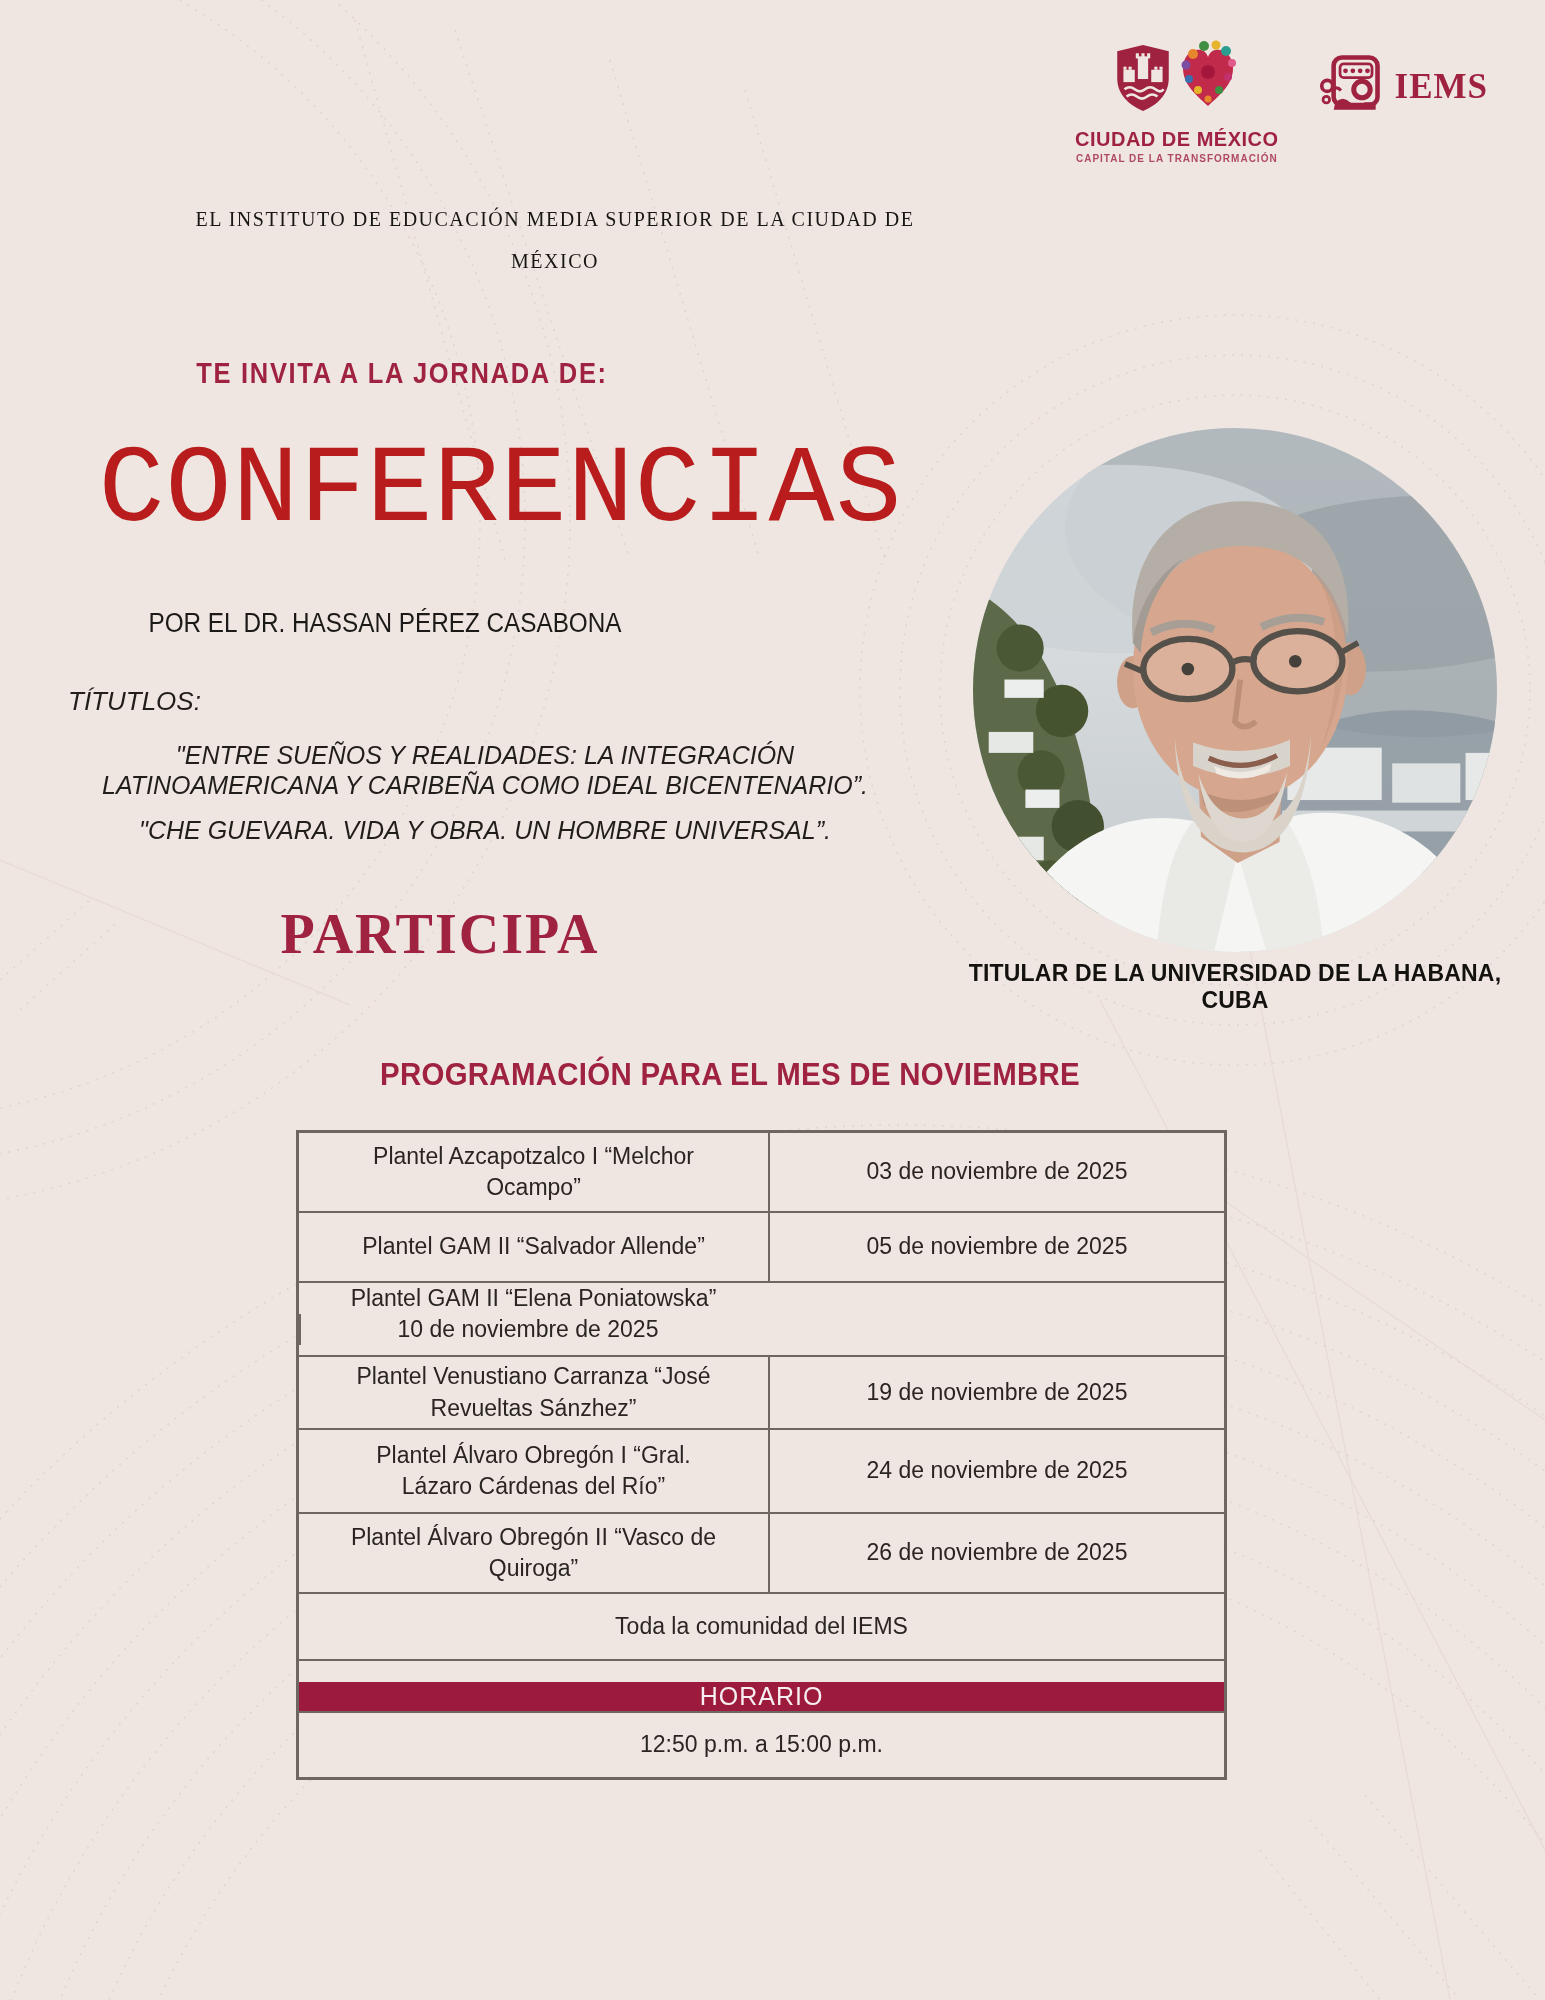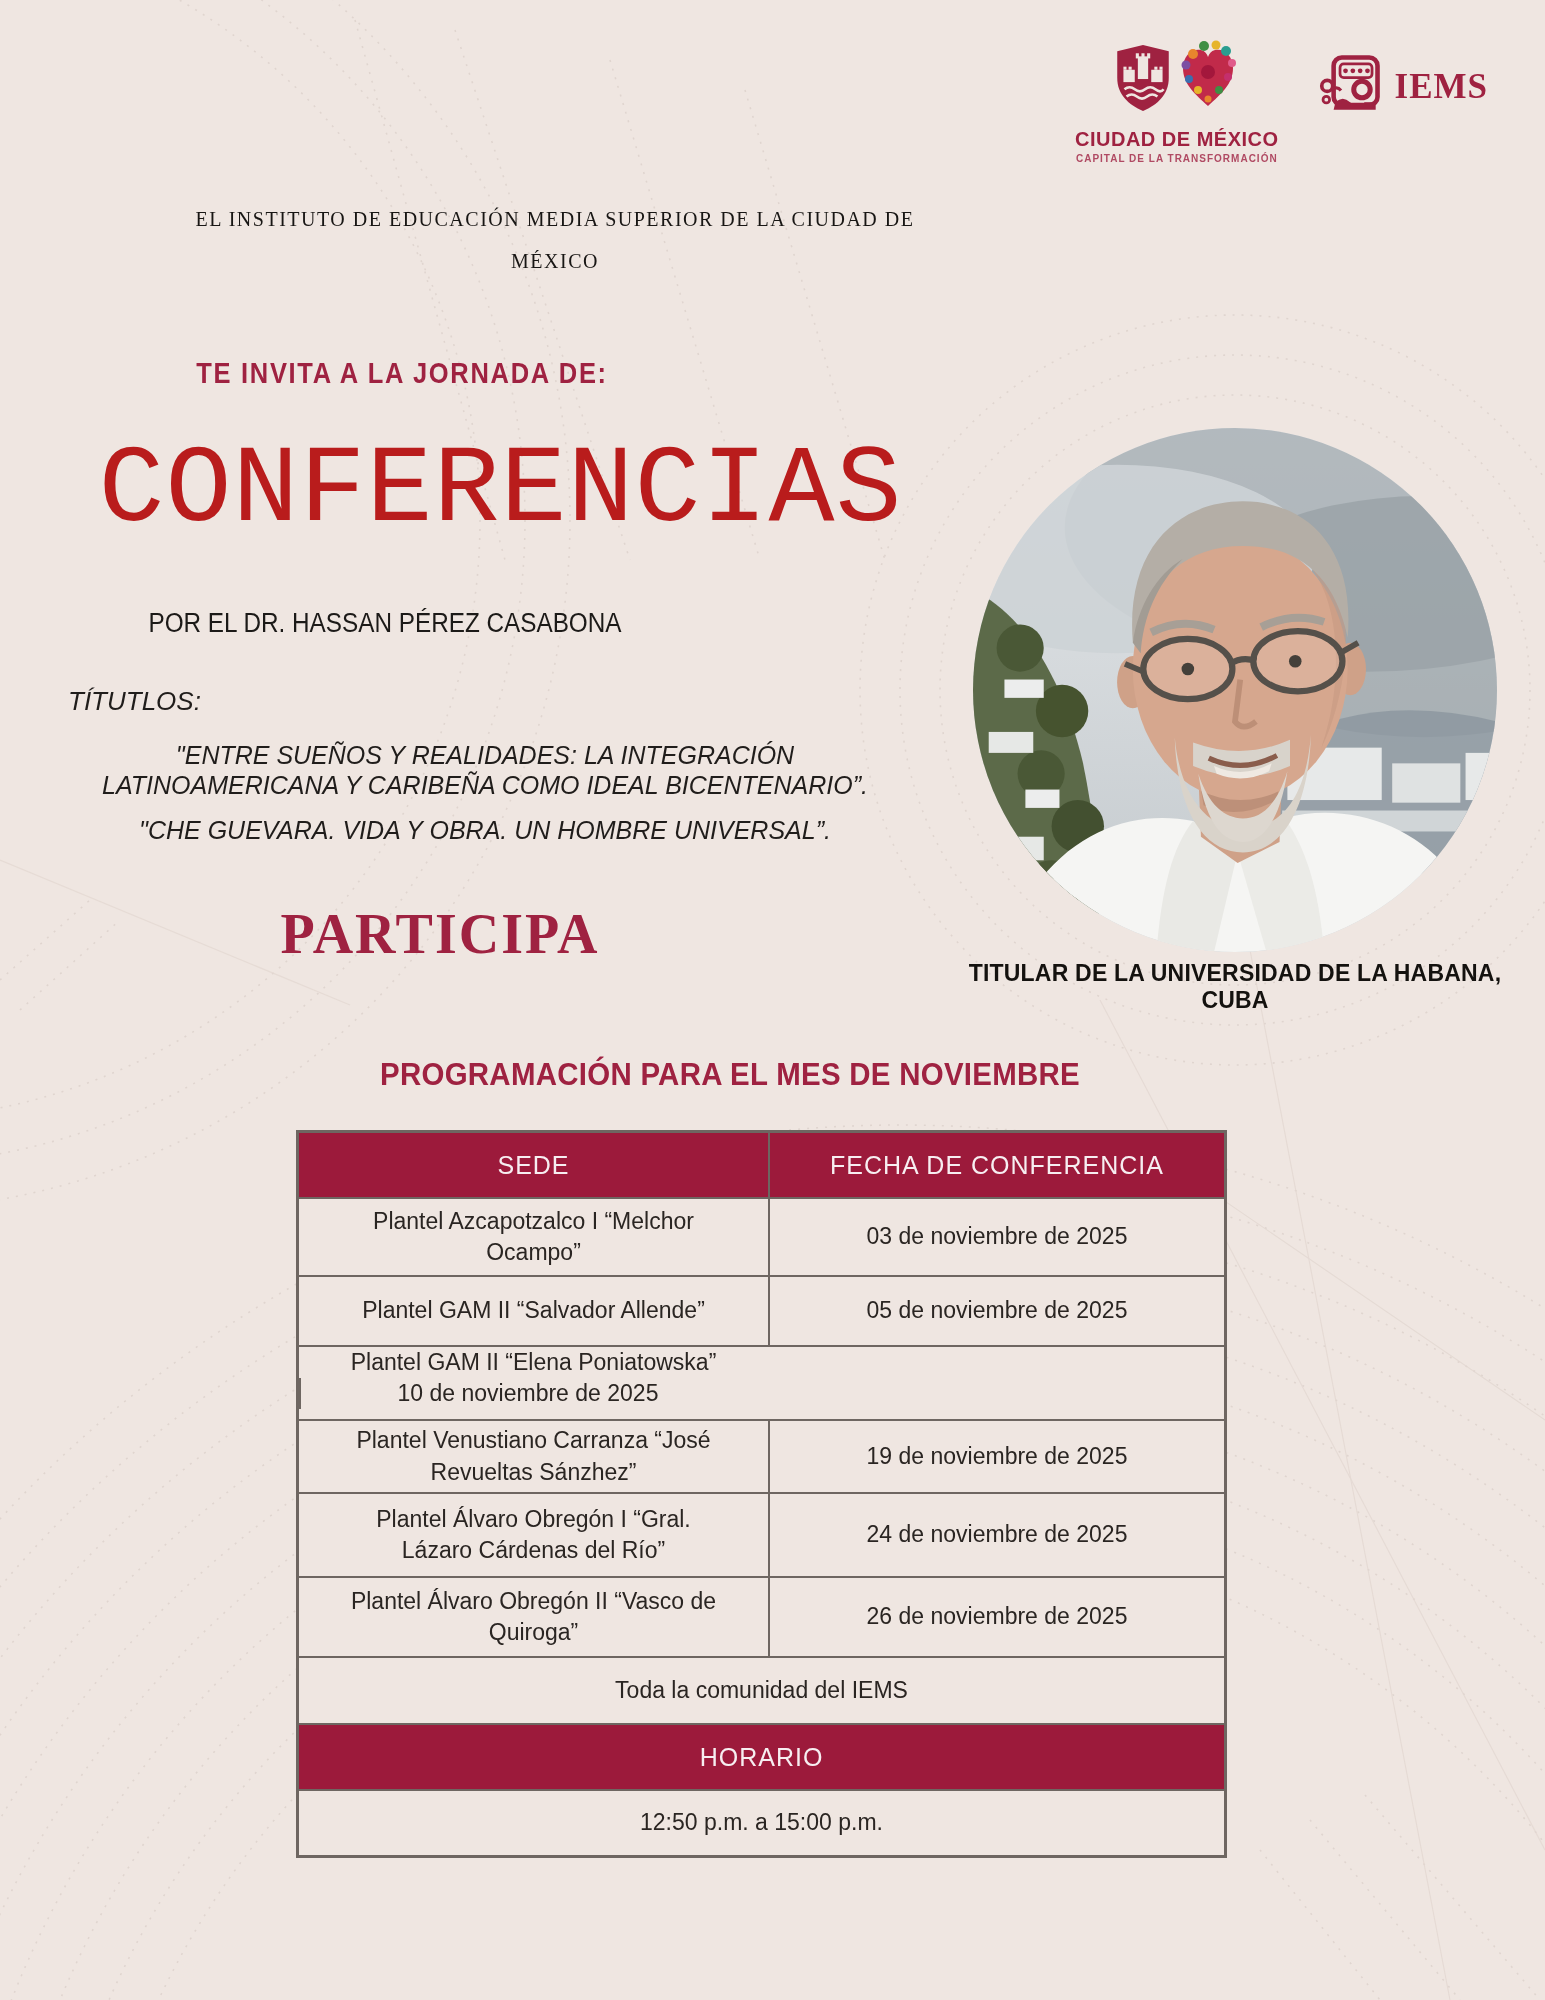--- a/index.html
+++ b/index.html
@@ -45,21 +45,21 @@
   .c1{width:469px;}
   .c2{width:456px;border-left:2px solid #6e6661;}
   .red{background:#9C1A3B;color:#f7eef1;font-size:25px;letter-spacing:1px;}
   .cellt{font-size:23px;color:#2a2522;line-height:1.35;}
   .sede-inner{max-width:385px;}
   .full{width:100%;}
 
   .h-header{height:64px;}
   .h-r1{height:78px;}.h-r2{height:70px;}.h-r3{height:74px;flex-direction:column;}.h-r4{height:73px;}
   .h-r5{height:84px;}.h-r6{height:80px;}
-  .h-band1{height:66px;}.h-val1{height:67px;}.h-band2{height:66px;}.h-val2{height:66px;}
+  .h-band1{height:66px;}.h-val1{height:67px;}.h-band2{height:52px;align-items:flex-end;}.h-val2{height:66px;}
 </style>
 </head>
 <body>
 
 <div class="page">
 
   <svg class="deco" width="1545" height="2000" viewBox="0 0 1545 2000">
     <g fill="none" stroke="#d4c8c2" stroke-width="1.6" stroke-dasharray="2 7" opacity=".55">
       <circle cx="900" cy="2350" r="820"></circle>
         <circle cx="900" cy="2350" r="865"></circle>
@@ -236,24 +236,20 @@
       <path d="M90 126 Q103 132 116 125" stroke="#8a5d4c" stroke-width="2" fill="none"></path>
       <path d="M92 129 Q103 134 114 128 L113 131 Q103 136 93 132 Z" fill="#efe9e2"></path>
       <path d="M86 132 C89 152 96 158 103 158 C110 158 117 151 120 131 C116 144 110 149 103 149 C96 149 90 144 86 132 Z" fill="#ddd7cf"></path>
     </svg>
   </div>
   <div class="abs caption center">TITULAR DE LA UNIVERSIDAD DE LA HABANA, CUBA</div>
 
   <div class="abs sched-heading center">PROGRAMACIÓN PARA EL MES DE NOVIEMBRE</div>
 
   <div class="abs table">
-    <div class="trow h-header">
-      <div class="cell c1 red">SEDE</div>
-      <div class="cell c2 red">FECHA DE CONFERENCIA</div>
-    </div>
     <div class="trow h-r1">
       <div class="cell c1 cellt">
           <div class="sede-inner">Plantel Azcapotzalco I “Melchor Ocampo”</div>
         </div>
       <div class="cell c2 cellt">03 de noviembre de 2025</div>
     </div>
     <div class="trow h-r2">
       <div class="cell c1 cellt">
           <div class="sede-inner">Plantel GAM II “Salvador Allende”</div>
         </div>

